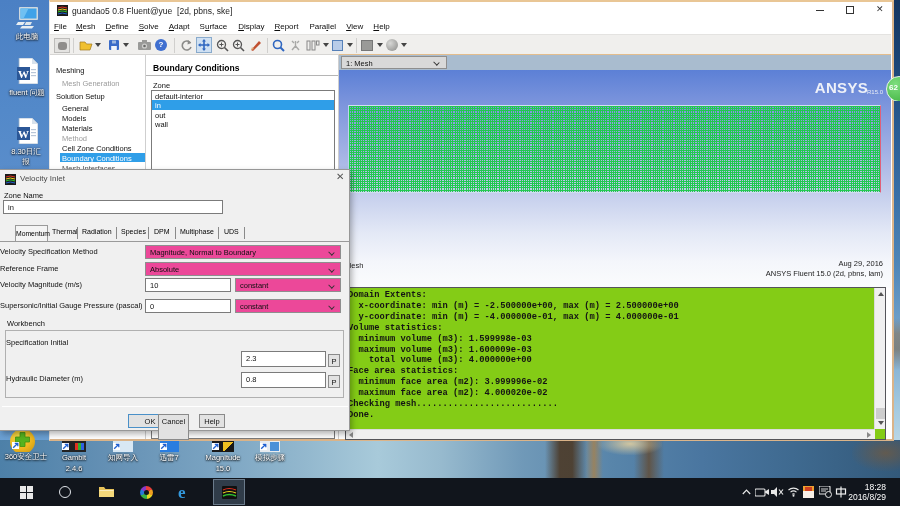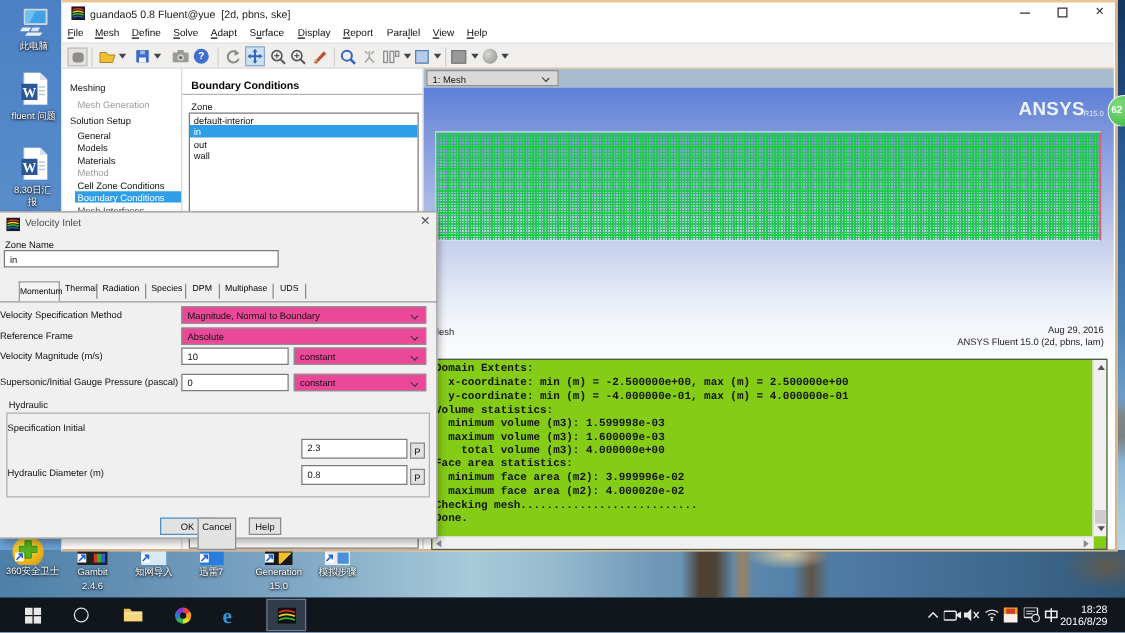--- a/index.html
+++ b/index.html
@@ -107,21 +107,21 @@
   </div>
 <div class="dlabel" style="left:143px;top:453px;width:52px">迅雷7</div>
 <div class="abs" style="left:212px;top:441px;width:22px;height:11px;background:#181818">
     <div class="abs" style="right:1px;top:1px;width:10px;height:9px;background:linear-gradient(135deg,#f0c020 55%,#181818 55%)"></div>
     <div class="abs" style="left:0;top:2px;width:7px;height:7px;background:#fff">
       <svg style="display:block" width="7" height="7" viewBox="0 0 7 7">
         <path d="M1.2 5.8 L5.5 1.5 M2.8 1.3 h3 v3" stroke="#2060d0" stroke-width="1.3" fill="none"></path>
       </svg>
     </div>
   </div>
-<div class="dlabel" style="left:197px;top:453px;width:52px">Generation</div>
+<div class="dlabel" style="left:197px;top:453px;width:52px">Magnitude</div>
 <div class="dlabel" style="left:197px;top:464px;width:52px">15.0</div>
 <div class="abs" style="left:260px;top:441px;width:20px;height:11px;background:#e8ecf0">
     <div class="abs" style="left:10px;top:1px;width:9px;height:9px;background:#4a90d8"></div>
     <div class="abs" style="left:0;top:2px;width:7px;height:7px;background:#fff">
       <svg style="display:block" width="7" height="7" viewBox="0 0 7 7">
         <path d="M1.2 5.8 L5.5 1.5 M2.8 1.3 h3 v3" stroke="#2060d0" stroke-width="1.3" fill="none"></path>
       </svg>
     </div>
   </div>
 <div class="dlabel" style="left:244px;top:453px;width:52px">模拟步骤</div>
@@ -318,21 +318,21 @@
  <div class="lb ra" style="left:0;top:76.5px;width:143px">Velocity Specification Method</div>
  <div class="cmb" style="left:145px;top:75px;width:196px;height:14px">Magnitude, Normal to Boundary</div>
  <div class="lb ra" style="left:0;top:93.5px;width:143px">Reference Frame</div>
  <div class="cmb" style="left:145px;top:92px;width:196px;height:14px">Absolute</div>
  <div class="lb ra" style="left:0;top:109.5px;width:143px">Velocity Magnitude (m/s)</div>
  <div class="inp" style="left:145px;top:108px;width:86px;height:14px">10</div>
  <div class="cmb" style="left:235px;top:108px;width:106px;height:14px">constant</div>
  <div class="lb ra" style="left:0;top:130.5px;width:143px">Supersonic/Initial Gauge Pressure (pascal)</div>
  <div class="inp" style="left:145px;top:129px;width:86px;height:14px">0</div>
  <div class="cmb" style="left:235px;top:129px;width:106px;height:14px">constant</div>
- <div class="lb" style="left:7px;top:149px">Hydraulic</div>
+ <div class="lb" style="left:7px;top:149px">Workbench</div>
 
  <div class="abs" style="left:5px;top:160px;width:339px;height:68px;border:1px solid #b0b0b0">
   <div class="lb ra" style="left:0;top:7px;width:133px">Specification Initial</div>
   <div class="inp" style="left:235px;top:20px;width:85px;height:16px">2.3</div>
   <div class="btn" style="left:322px;top:23px;width:12px;height:13px">P</div>
   <div class="lb ra" style="left:0;top:42.5px;width:233px">Hydraulic Diameter (m)</div>
   <div class="inp" style="left:235px;top:41px;width:85px;height:16px">0.8</div>
   <div class="btn" style="left:322px;top:44px;width:12px;height:13px">P</div>
  </div>
  <div class="abs" style="left:2px;top:236px;width:346px;height:1px;background:#c8c8c8;border-bottom:1px solid #fff"></div>

